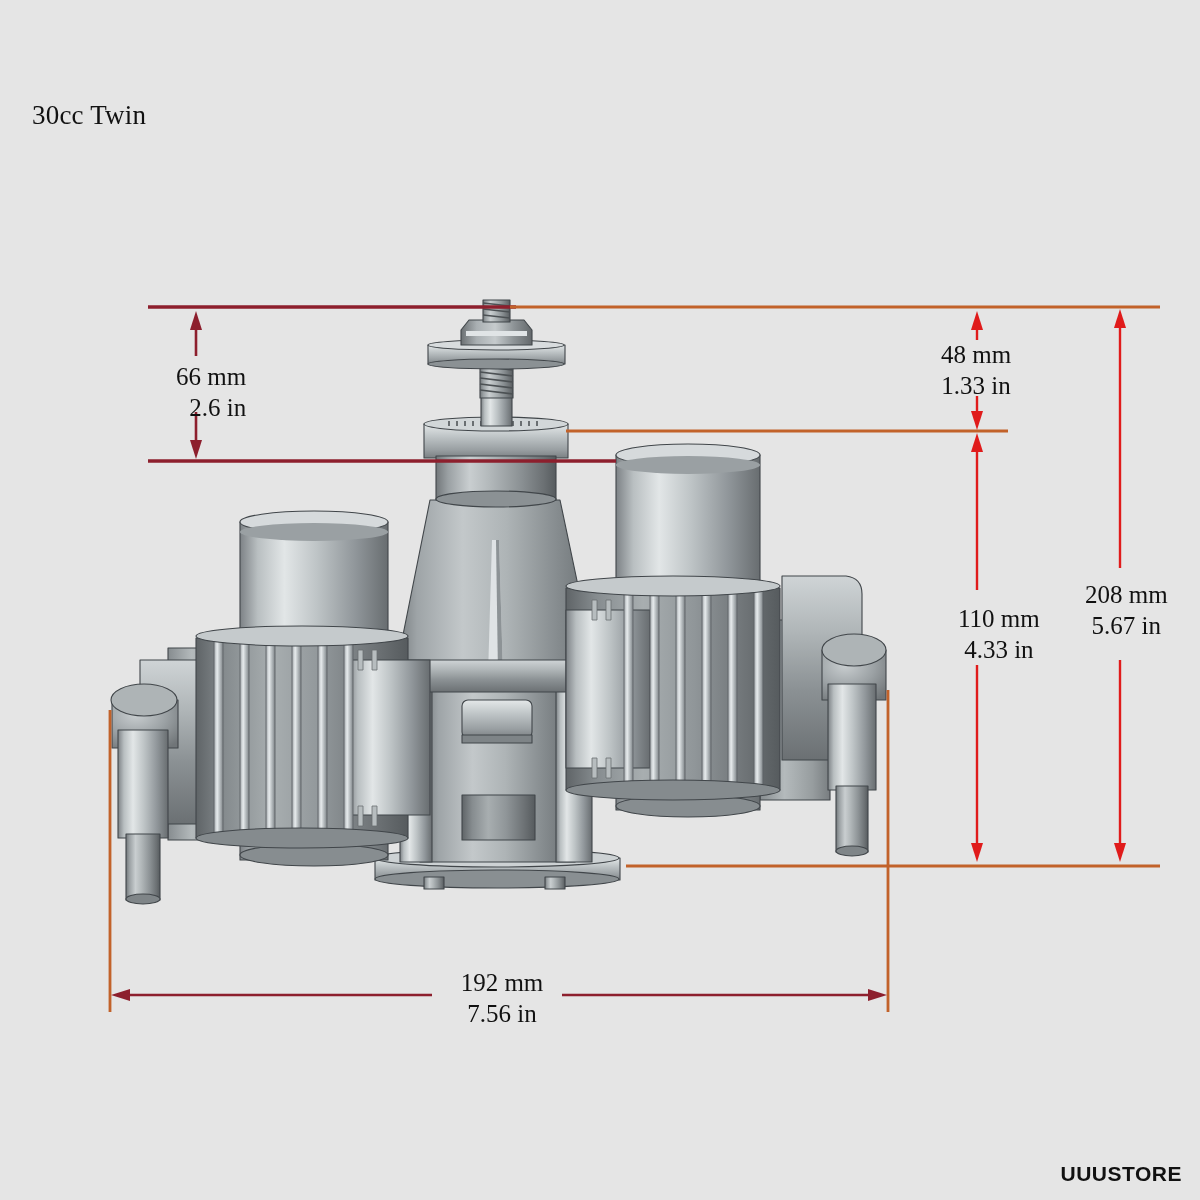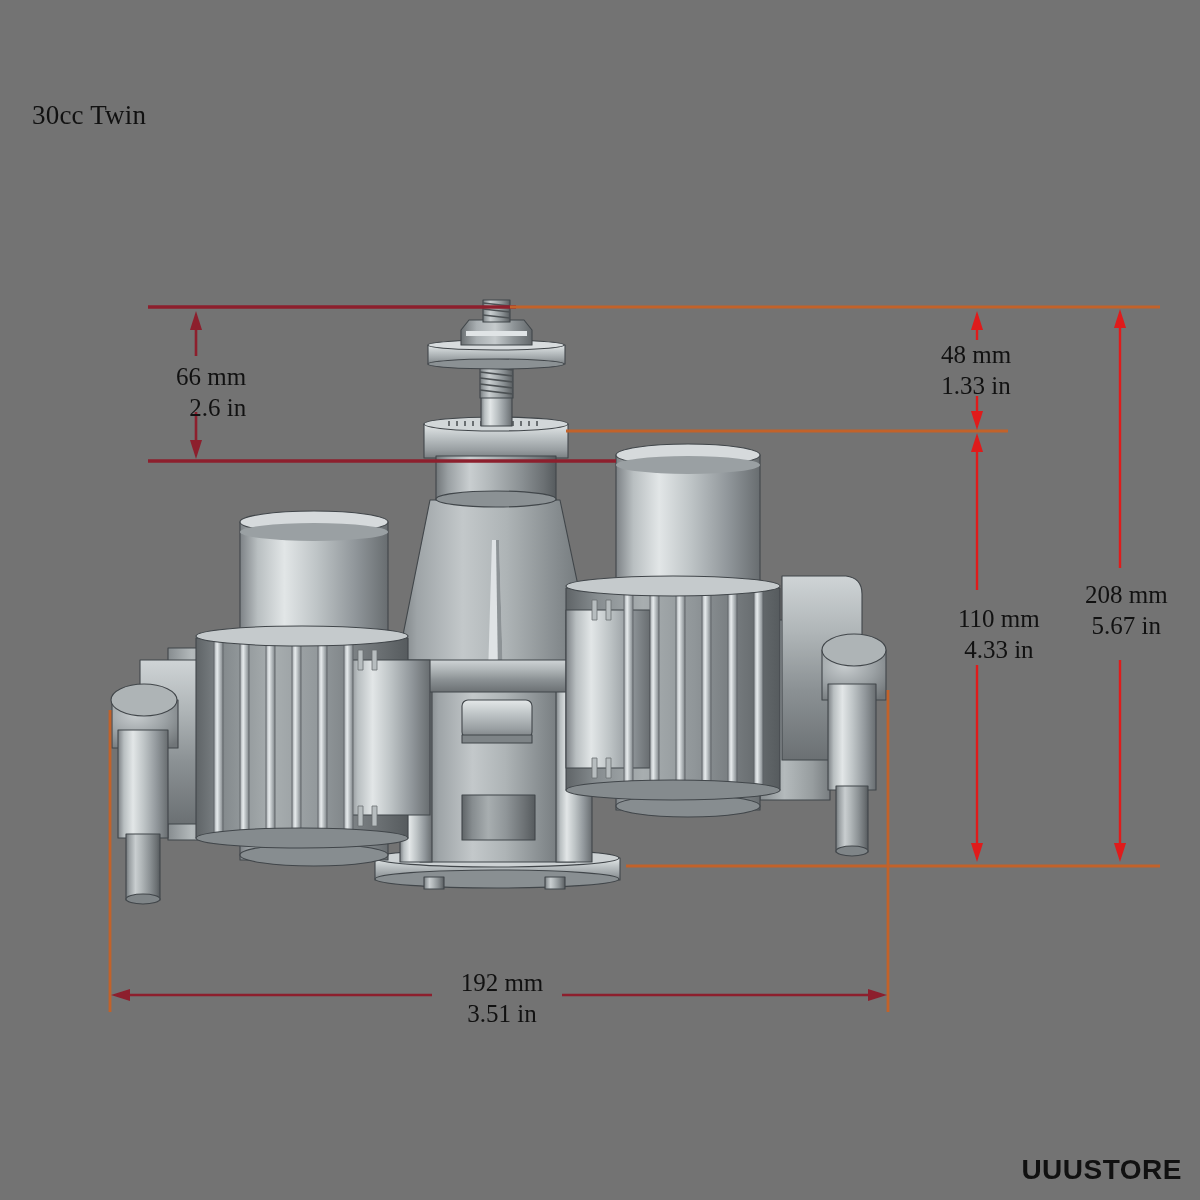--- a/index.html
+++ b/index.html
@@ -4,21 +4,21 @@
 <title>30cc Twin Engine Dimension Drawing</title>
 <style>
   html,body{margin:0;padding:0;background:#ffffff;}
   body{
     width:1200px;height:1200px;
     font-family:"Liberation Serif", serif;
     color:#000;
     overflow:hidden;
     position:relative;
   }
-  #stage{position:absolute;left:0;top:0;width:1200px;height:1200px;background:#737373;}
+  #stage{position:absolute;left:0;top:0;width:1200px;height:1200px;background:#e5e5e5;}
   #drawing{position:absolute;left:0;top:0;width:1200px;height:1200px;}
 
   .title-text{
     position:absolute;
     left:32px;top:100px;
     font-family:"Liberation Serif", serif;
     font-size:27px;
     letter-spacing:.2px;
     color:#111;
     white-space:nowrap;
@@ -31,21 +31,21 @@
     color:#111;
     white-space:nowrap;
     text-align:center;
   }
   .dim-label .l2{display:block;}
   .watermark{
     position:absolute;
     right:18px;bottom:14px;
     font-family:"Liberation Sans", sans-serif;
     font-weight:bold;
-    font-size:28px;
+    font-size:21px;
     letter-spacing:.5px;
     color:#111;
     white-space:nowrap;
   }
 </style>
 </head>
 <body>
 
 <div id="stage">
 
@@ -365,18 +365,18 @@
     <span class="l2">4.33 in</span>
   </div>
 
   <div class="dim-label" style="left:1085px;top:580px;">
     <span>208 mm</span>
     <span class="l2">5.67 in</span>
   </div>
 
   <div class="dim-label" style="left:443px;top:968px;width:118px;">
     <span>192 mm</span>
-    <span class="l2">3.51 in</span>
+    <span class="l2">7.56 in</span>
   </div>
 
   <div class="watermark">UUUSTORE</div>
 
 </div>
 
 </body></html>

